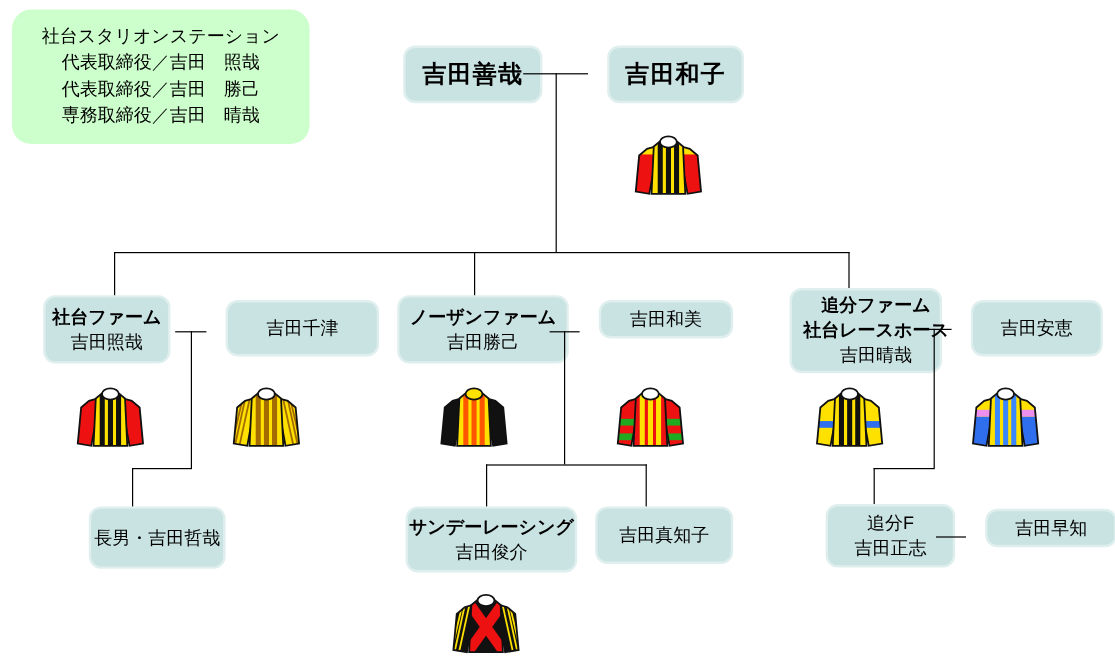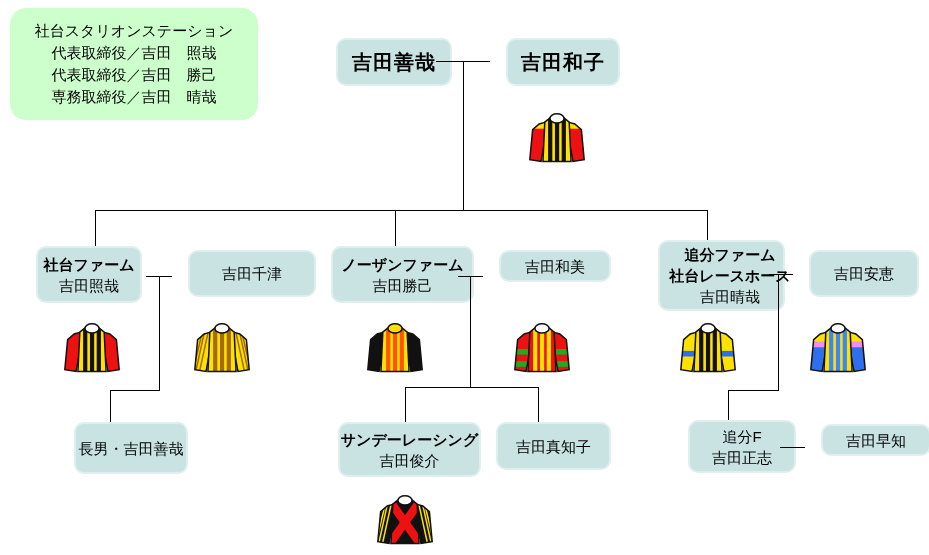--- a/index.html
+++ b/index.html
@@ -70,21 +70,21 @@
   <div class="node" style="left:642px;top:240px;width:127px;height:71px;padding-left:17px;">
     <span class="b">追分ファーム</span>
     <span class="b">社台レースホース</span>
     <span>吉田晴哉</span>
   </div>
   <div class="node" style="left:793px;top:250px;width:110px;height:47px;">
     <span>吉田安恵</span>
   </div>
 
   <div class="node" style="left:58px;top:422px;width:114px;height:52px;">
-    <span>長男・吉田善哉</span>
+    <span>長男・吉田哲哉</span>
   </div>
 
   <div class="node" style="left:322px;top:422px;width:143px;height:55px;">
     <span class="b">サンデーレーシング</span>
     <span>吉田俊介</span>
   </div>
   <div class="node" style="left:480px;top:422px;width:115px;height:48px;">
     <span>吉田真知子</span>
   </div>
 

